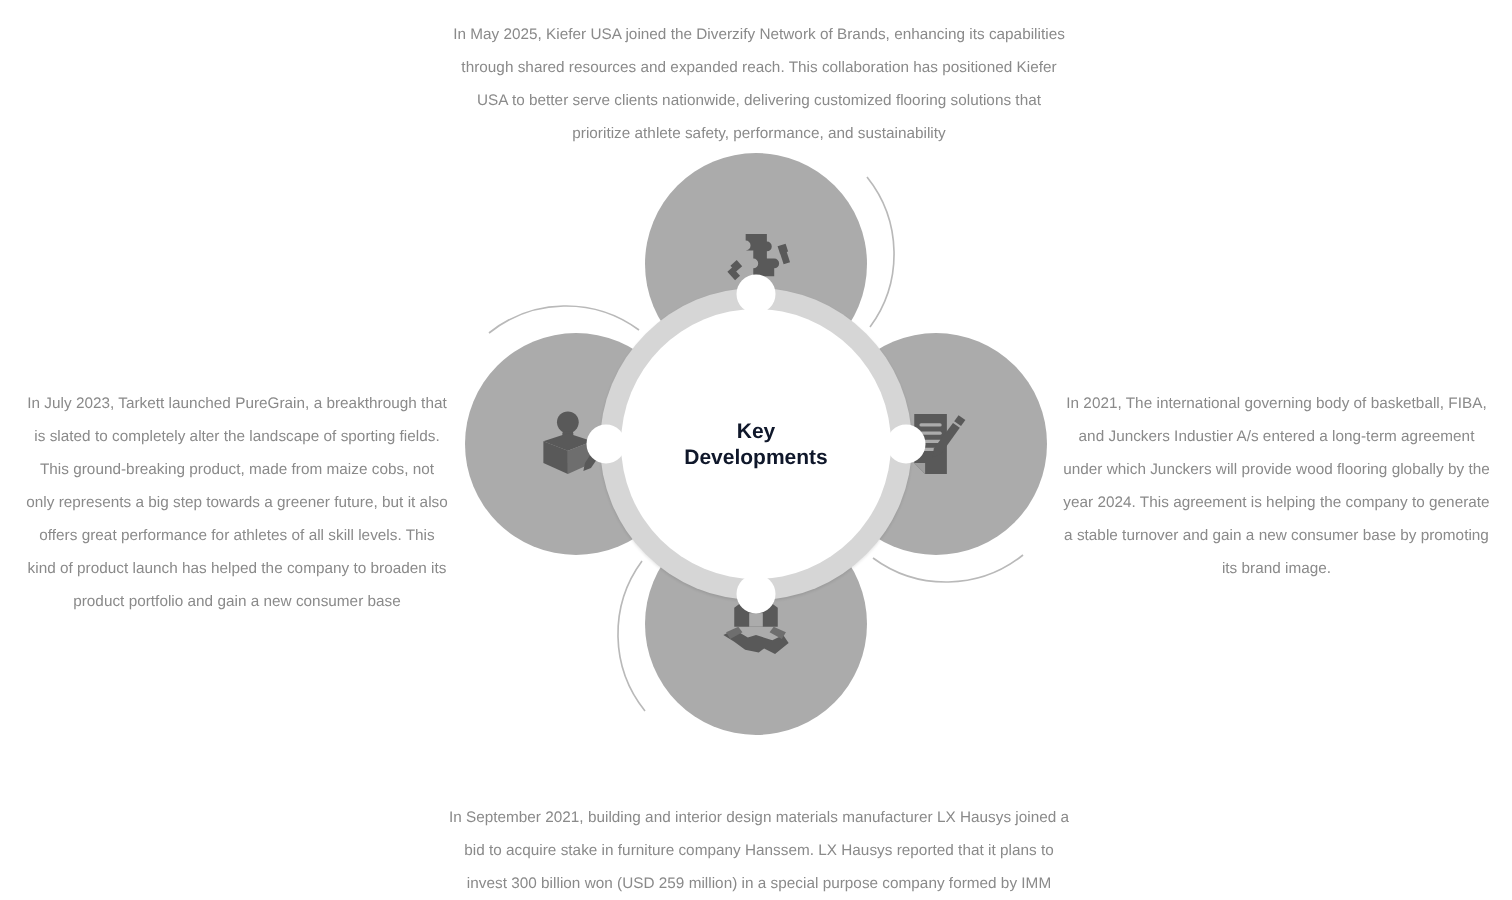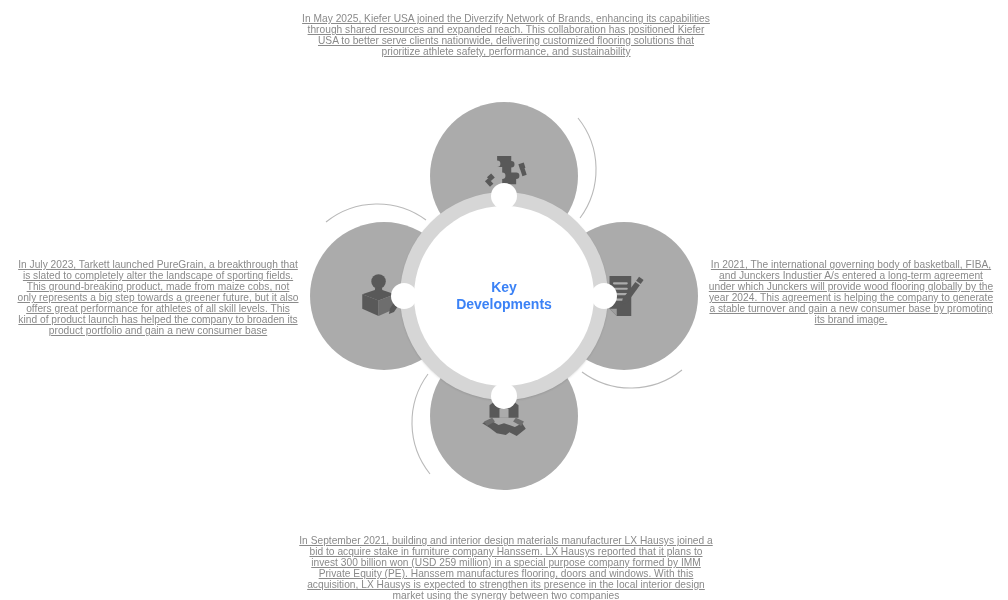--- a/index.html
+++ b/index.html
@@ -9,23 +9,22 @@
     font-family: "Liberation Sans", sans-serif;
     overflow: hidden;
   }
   #canvas { position: relative; width: 1008px; height: 600px; background: #fff; }
 
   
   .note {
     position: absolute;
     color: #8a8a8a;
     font-size: 10.2px;
-    line-height: 11px;
+    line-height: 22px;
     letter-spacing: 0.02px;
-    text-decoration: underline;
   }
   #note-top    { left: 298px; top: 13px;  width: 416px; text-align: center; }
   #note-left   { left: 16px;  top: 259px; width: 284px; text-align: center; }
   #note-right  { left: 708px; top: 259px; width: 286px; text-align: center; }
   #note-bottom { left: 296px; top: 487px; width: 420px; text-align: center; margin-top: 48px; }
 
   
   #diagram { position: absolute; left: 304px; top: 96px; width: 400px; height: 400px; }
 
   .lobe {
@@ -61,21 +60,21 @@
     width: 180px; height: 180px;
     border-radius: 50%;
     background: #ffffff;
   }
   #ring-label {
     position: absolute;
     left: 110px; top: 110px;
     width: 180px; height: 180px;
     display: flex; align-items: center; justify-content: center;
     text-align: center;
-    color: #3b82f6;
+    color: #0f172a;
     font-size: 14px;
     font-weight: bold;
     line-height: 17px;
     white-space: pre-line;
   }
 
   
   .node {
     position: absolute;
     width: 26px; height: 26px;

